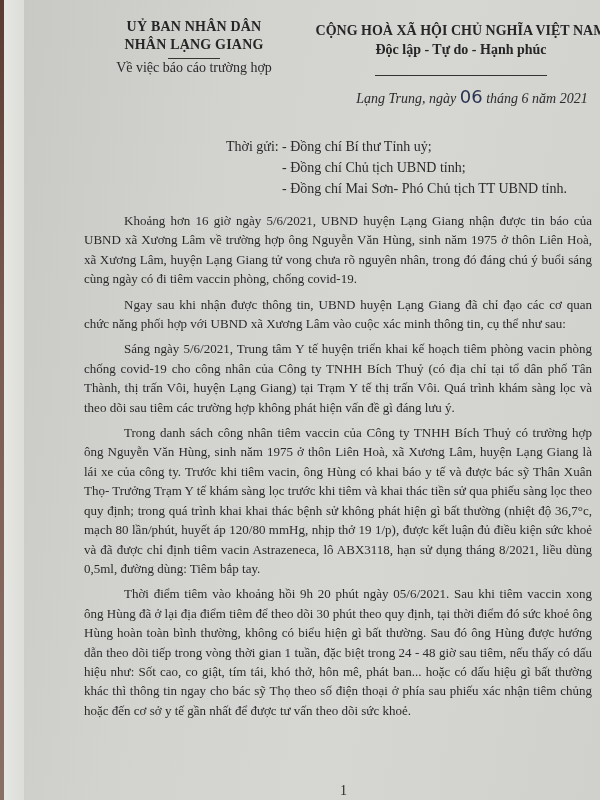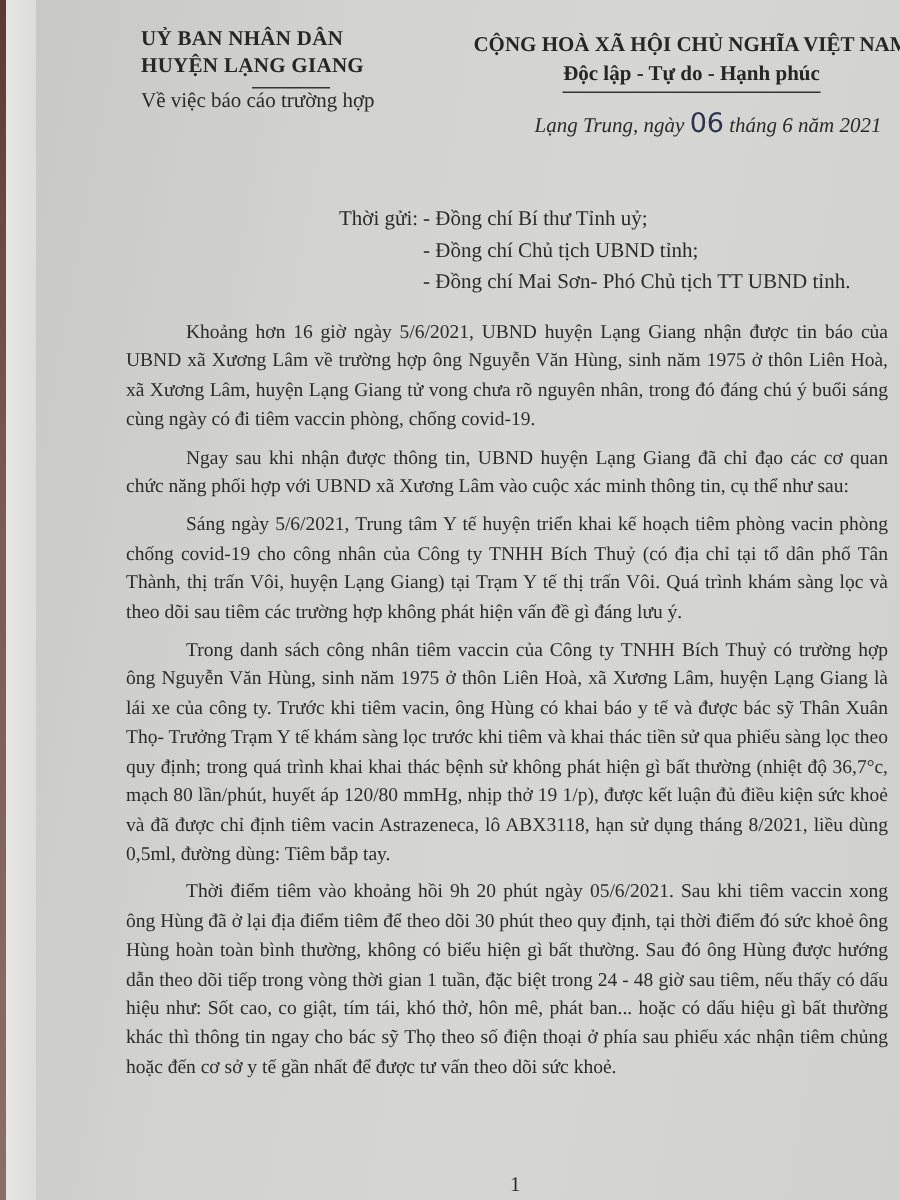--- a/index.html
+++ b/index.html
@@ -22,21 +22,21 @@
     .edge-light {
       position: absolute; left: 4px; top: 0; width: 20px; height: 800px;
       background: linear-gradient(to right, #e6e6e3, #dcdcd9);
     }
     .page {
       position: absolute; left: 24px; top: 0; width: 576px; height: 800px;
       background: linear-gradient(100deg, #c8c8c5 0%, #d2d2cf 30%, #d6d6d3 60%, #d0d0cd 100%);
     }
     .header-left {
       position: absolute; left: 70px; top: 18px; width: 200px;
-      text-align: left;
+      text-align: center;
     }
     .org-line {
       font-weight: bold;
       font-size: 14px;
       line-height: 18px;
       color: #262626;
       letter-spacing: 0.2px;
     }
     .rule-left {
       width: 52px; height: 1px; background: #333; margin: 4px auto 0 auto;
@@ -61,21 +61,21 @@
       text-align: center;
     }
     .nation {
       font-weight: bold; font-size: 14px; line-height: 18px; color: #262626;
       white-space: nowrap;
     }
     .motto {
       font-weight: bold; font-size: 14px; line-height: 18px; color: #262626;
       display: inline-block;
       border-bottom: 1px solid #333;
-      padding-bottom: 2px;
+      padding-bottom: 16px;
     }
     .date-line {
       margin-top: 12px;
       font-style: italic;
       font-size: 14px;
       line-height: 18px;
       padding-left: 22px;
       white-space: nowrap;
     }
     .date-line .handwritten {
@@ -116,21 +116,21 @@
 </head>
 <body>
 
 <div class="edge-dark"></div>
 <div class="edge-light"></div>
 
 <div class="page">
 
   <div class="header-left">
     <div class="org-line">UỶ BAN NHÂN DÂN</div>
-    <div class="org-line">HUYỆN LẠNG GIANG</div>
+    <div class="org-line">NHÂN LẠNG GIANG</div>
     <div class="rule-left"></div>
     <div class="subject">Về việc báo cáo trường hợp</div>
   </div>
 
   <div class="header-right">
     <div class="nation">CỘNG HOÀ XÃ HỘI CHỦ NGHĨA VIỆT NAM</div>
     <div class="motto">Độc lập - Tự do - Hạnh phúc</div>
     <div class="date-line">
       <span>Lạng Trung, ngày</span>
       <span class="handwritten">06</span>

